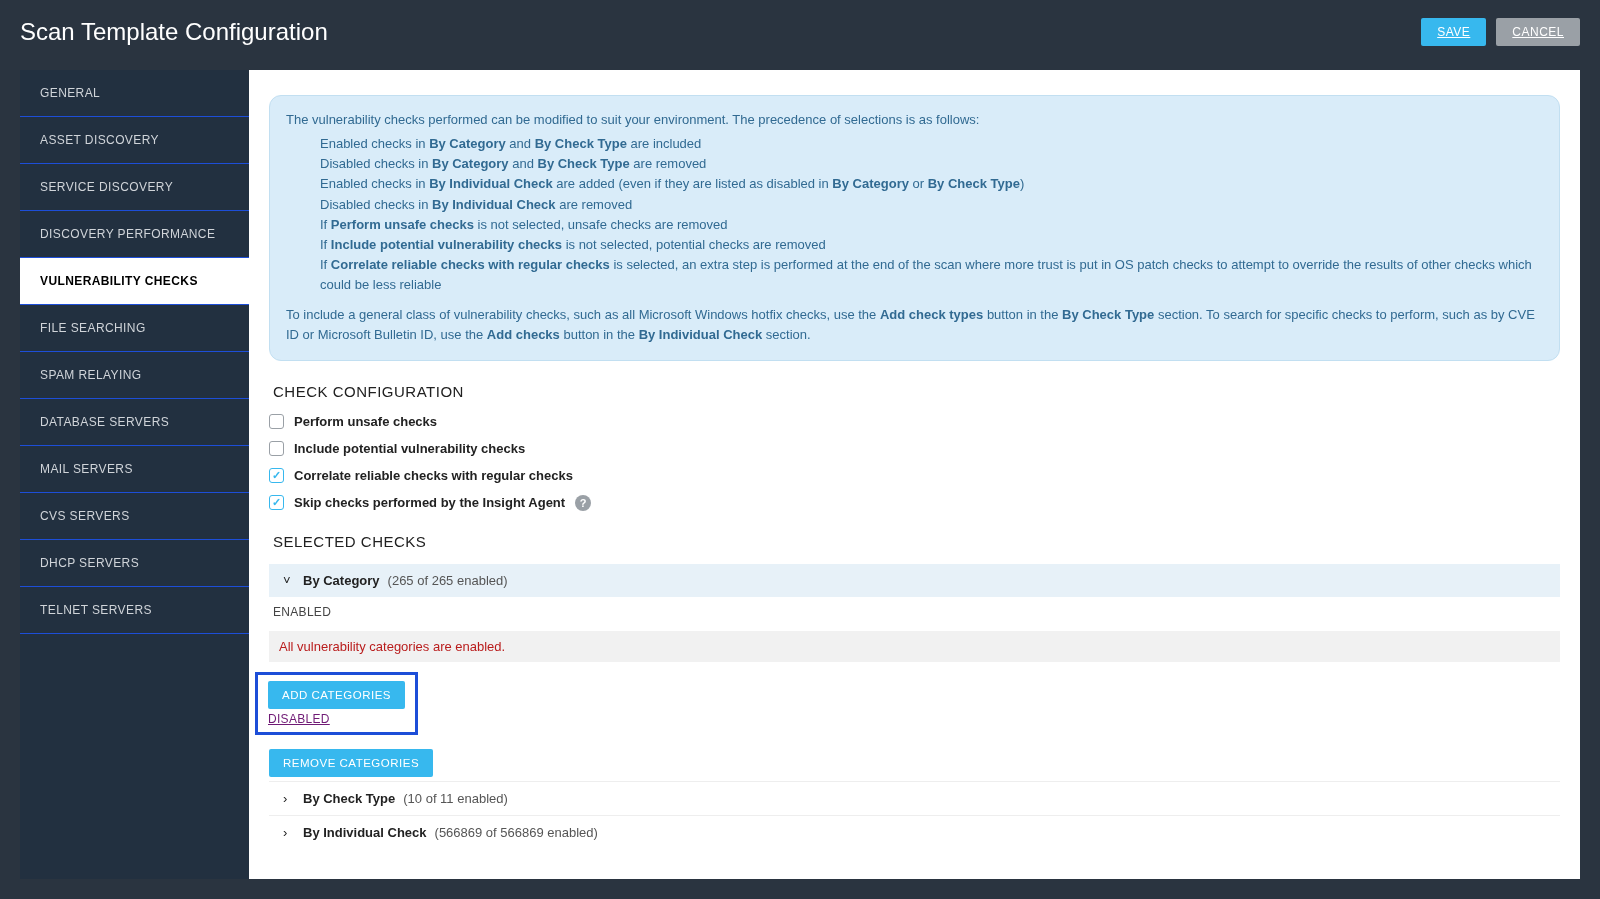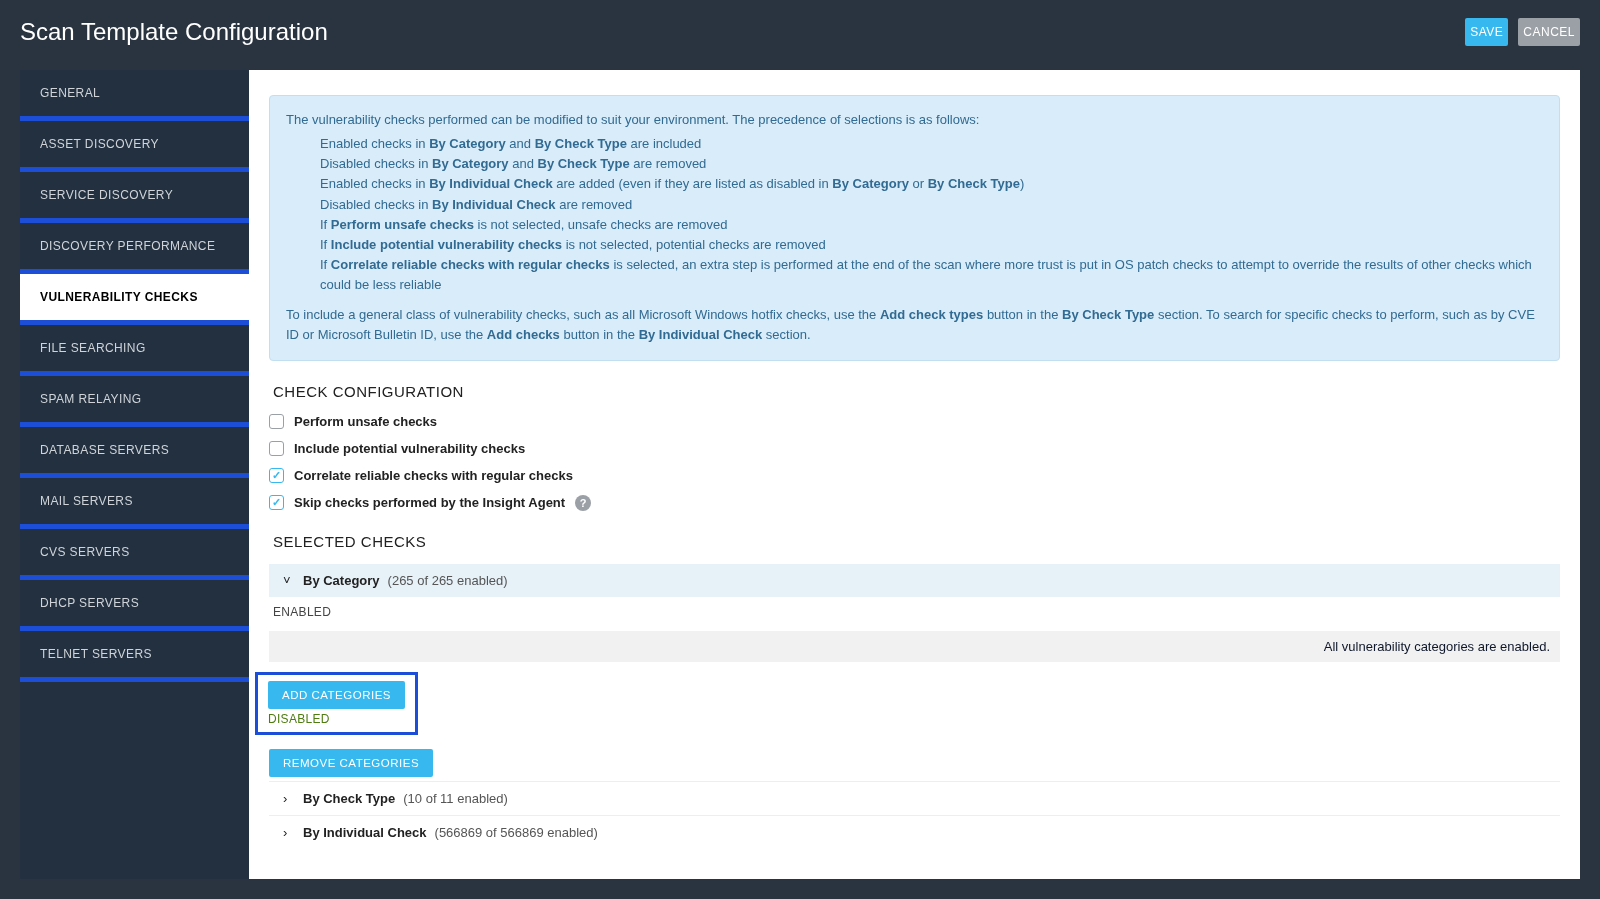--- a/index.html
+++ b/index.html
@@ -1,47 +1,47 @@
 <!DOCTYPE html>
 <html><head>
 <meta charset="utf-8">
 <style>
 * { box-sizing: border-box; margin: 0; padding: 0; }
 body { font-family: -apple-system, BlinkMacSystemFont, "Segoe UI", Helvetica, Arial, sans-serif; background: #2A3440; color: #e8e8e8; font-size: 13px; }
 .header { display: flex; justify-content: space-between; align-items: center; padding: 18px 20px 24px 20px; border-radius: 13px; }
 .title { font-size: 24px; font-weight: 400; color: #fff; }
 .header-buttons { display: flex; gap: 10px; }
-.btn { border: none; padding: 7px 5px; font-size: 12px; letter-spacing: .5px; cursor: pointer; border-radius: 2px; color: #fff; font-weight:500;}
+.btn { border: none; padding: 7px 16px; font-size: 12px; letter-spacing: .5px; cursor: pointer; border-radius: 2px; color: #fff; font-weight:500;text-decoration:underline;}
 .btn-primary { background: #37b8ee; }
 .btn-secondary { background: #9aa0a6; }
 .layout { display: flex; padding: 0 20px 20px 20px; gap: 0; }
 .sidebar { width: 229px; flex-shrink: 0; background: #223040;}
-.sidebar-item { padding: 16px 20px; font-size: 12px; letter-spacing: .4px; color: #d0d4d9; border-bottom: 5px solid #1d4ed8; cursor: pointer; background:#223040;}
+.sidebar-item { padding: 16px 20px; font-size: 12px; letter-spacing: .4px; color: #d0d4d9; border-bottom: 1px solid #1d4ed8; cursor: pointer; background:#223040;}
 .sidebar-item.active { background: #ffffff; color: #000000; font-weight: 700; }
 .content { flex: 1; background: #ffffff; color: #2b2b2b; padding: 25px 20px 30px 20px; overflow: auto; }
-.infobox { background: #d9ecf9; color: #316a92; border: 1px solid #c2dff1; padding: 14px 16px; font-size: 13px; line-height: 1.55; border-radius:4px;}
+.infobox { background: #d9ecf9; color: #316a92; border: 1px solid #c2dff1; padding: 14px 16px; font-size: 13px; line-height: 1.55; border-radius:12px;}
 .infobox ul { list-style: none; margin: 4px 0 10px 34px; }
 .infobox li { margin: 0; }
 .infobox b { font-weight: 700; }
 .section-h { font-size: 15px; letter-spacing: .5px; color: #212121; margin: 22px 0 14px 4px; font-weight:500;}
 .check-row { display: flex; align-items: center; gap: 10px; margin: 12px 0; }
 .chk { width: 15px; height: 15px; border: 1.5px solid #9aa0a6; border-radius: 3px; display:flex; align-items:center; justify-content:center; flex-shrink:0;}
 .chk.checked { border-color:#37b8ee; }
 .chk.checked::after { content:'✓'; font-size:11px; color:#37b8ee; font-weight:bold; line-height:1;}
 .chk-label { font-weight: 700; font-size: 13px; color:#222;}
 .helpdot { width:16px; height:16px; border-radius:50%; background:#9aa0a6; color:#fff; font-size:11px; display:flex; align-items:center; justify-content:center; font-weight:700;}
 .group-header { background: #e7f1f8; padding: 9px 14px; font-size: 13px; color:#222; display:flex; align-items:center; gap:8px;}
 .group-header .name { font-weight:700; }
 .group-header .count { color:#555; }
 .chev { width:12px; display:inline-block;}
 .subhead { font-size: 12px; letter-spacing:.3px; color:#444; padding: 8px 4px 12px 4px;}
-.strip { background:#f1f1f1; color:#0f172a; padding: 8px 10px; text-align:right; font-size:13px;}
+.strip { background:#f1f1f1; color:#b91c1c; padding: 8px 10px; text-align:left; font-size:13px;}
 .btn-row { padding: 10px 0 4px 0;}
 .highlight-wrap { border:3px solid #1d4ed8; padding: 6px 10px 6px 10px; display:inline-block; margin-left:-14px;}
-.highlight-wrap .disabled-label{ font-size:12px; color:#4d7c0f; letter-spacing:.3px; margin-top:3px;}
+.highlight-wrap .disabled-label{ font-size:12px; color:#701a75; letter-spacing:.3px; margin-top:3px;text-decoration:underline;}
 .btn-small { background:#37b8ee; color:#fff; border:none; padding:8px 14px; font-size:11.5px; letter-spacing:.5px; cursor:pointer; border-radius:2px; font-weight:500;}
 .group-collapsed { background:#fff; border-top:1px solid #eee;}
 </style>
 </head>
 <body>
 
 <div class="header">
   <div class="title">Scan Template Configuration</div>
   <div class="header-buttons">
     <button class="btn btn-primary">SAVE</button>

